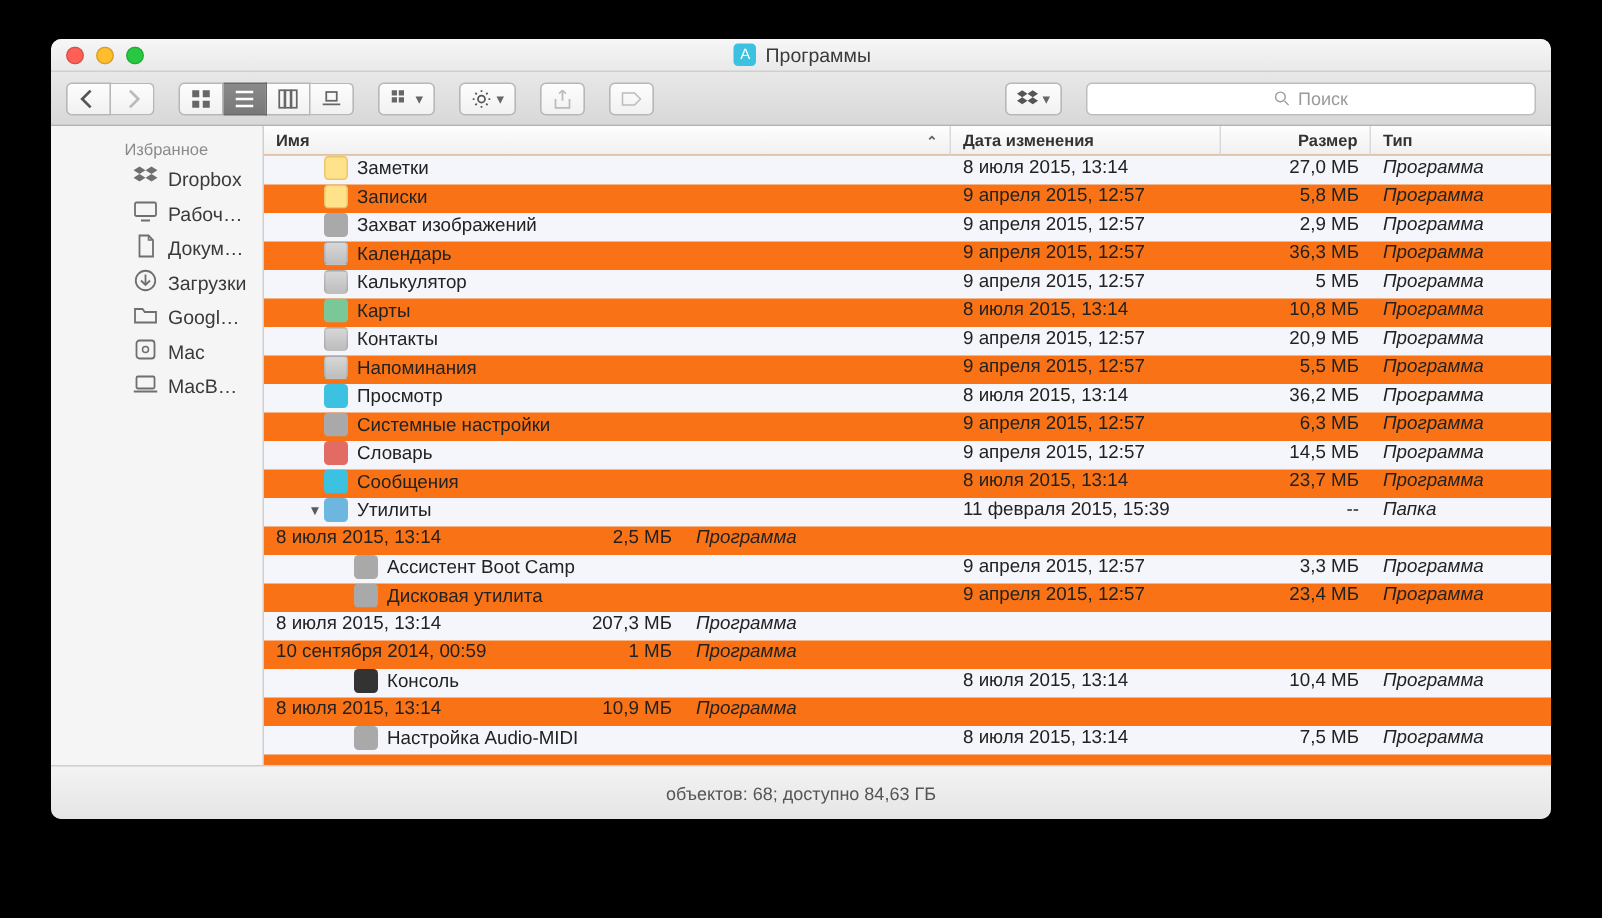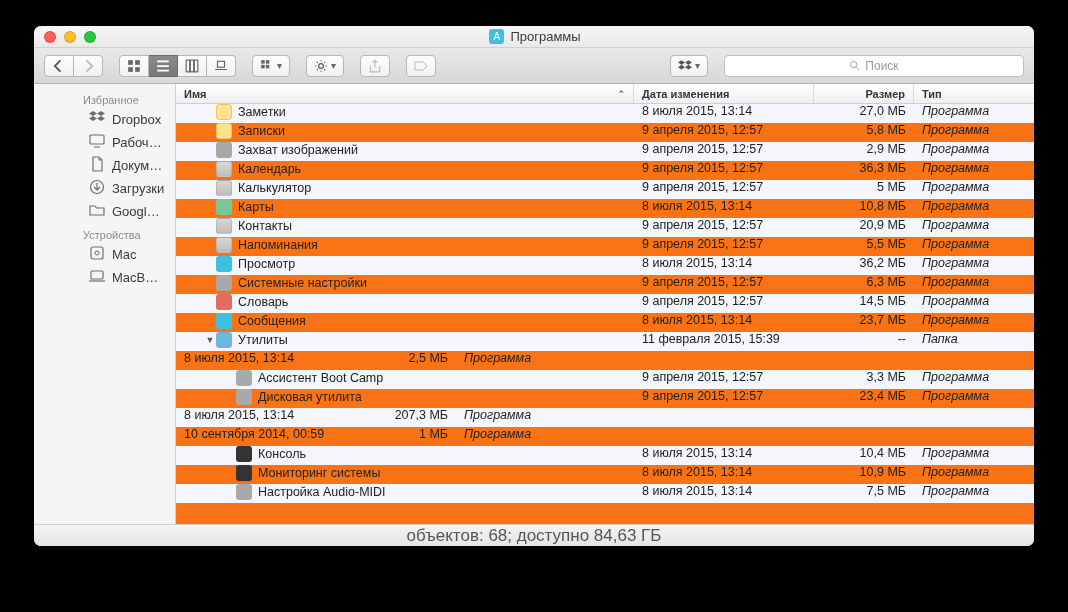--- a/index.html
+++ b/index.html
@@ -72,21 +72,21 @@
   .fi { width:16px; height:16px; margin-right:6px; border-radius:3px; display:inline-flex; align-items:center; justify-content:center; font-size:10px; color:#fff; flex:0 0 16px; }
   .fi.app { background:linear-gradient(#d7d7d7,#bdbdbd); border:0.5px solid rgba(0,0,0,0.1); color:#666; }
   .fi.blue { background:#3dc1e0; }
   .fi.yel { background:#ffe28a; border:0.5px solid #e6c86a; }
   .fi.red { background:#e26b63; }
   .fi.grn { background:#7ac797; }
   .fi.gray{ background:#a9a9a9; }
   .fi.folder { background:#6db6e0; }
   .fi.dark { background:#333; }
 
-  .status { height:22px; background:linear-gradient(#f3f3f3,#e5e5e5); border-top:1px solid #cfcfcf; display:flex; align-items:center; justify-content:center; font-size:17px; color:#555; }
+  .status { height:36px; background:linear-gradient(#f3f3f3,#e5e5e5); border-top:1px solid #cfcfcf; display:flex; align-items:center; justify-content:center; font-size:12px; color:#555; }
 
   
   .ic { width:14px; height:14px; }
 </style>
 </head>
 <body>
 <div class="wrap">
 <div class="window">
 
   <div class="titlebar">
@@ -235,21 +235,20 @@
                 </svg></span>
               <span class="lbl">Загрузки</span>
             </div>
             <div class="sb-item">
               <span><svg class="ico" viewBox="0 0 16 16">
                   <path d="M1 4h5l1.5 2H15v7H1z" fill="none" stroke="#6f6f6f" stroke-width="1.2"></path>
                 </svg></span>
               <span class="lbl">Google…</span>
             </div>
           </div>
-      <div class="sb-head">Устройства</div>
       <div id="sb-dev">
             <div class="sb-item">
               <span><svg class="ico" viewBox="0 0 16 16">
                   <rect x="2" y="2" width="12" height="12" rx="2" fill="none" stroke="#6f6f6f" stroke-width="1.2"></rect>
                   <circle cx="8" cy="8" r="2" fill="none" stroke="#6f6f6f"></circle>
                 </svg></span>
               <span class="lbl">Mac</span>
             </div>
             <div class="sb-item">
               <span><svg class="ico" viewBox="0 0 16 16">
@@ -457,26 +456,20 @@
                 <span class="indent1"></span>
                 <span class="disc"></span>
                 <span class="fi dark"></span>
                 <span>Консоль</span>
               </div>
               <div class="r-date">8 июля 2015, 13:14</div>
               <div class="r-size">10,4 МБ</div>
               <div class="r-kind">Программа</div>
             </div>
             <div class="row">
-              <div class="r-name">
-                <span class="indent1"></span>
-                <span class="disc"></span>
-                <span class="fi dark"></span>
-                <span>Мониторинг системы</span>
-              </div>
               <div class="r-date">8 июля 2015, 13:14</div>
               <div class="r-size">10,9 МБ</div>
               <div class="r-kind">Программа</div>
             </div>
             <div class="row odd">
               <div class="r-name">
                 <span class="indent1"></span>
                 <span class="disc"></span>
                 <span class="fi gray"></span>
                 <span>Настройка Audio-MIDI</span>

